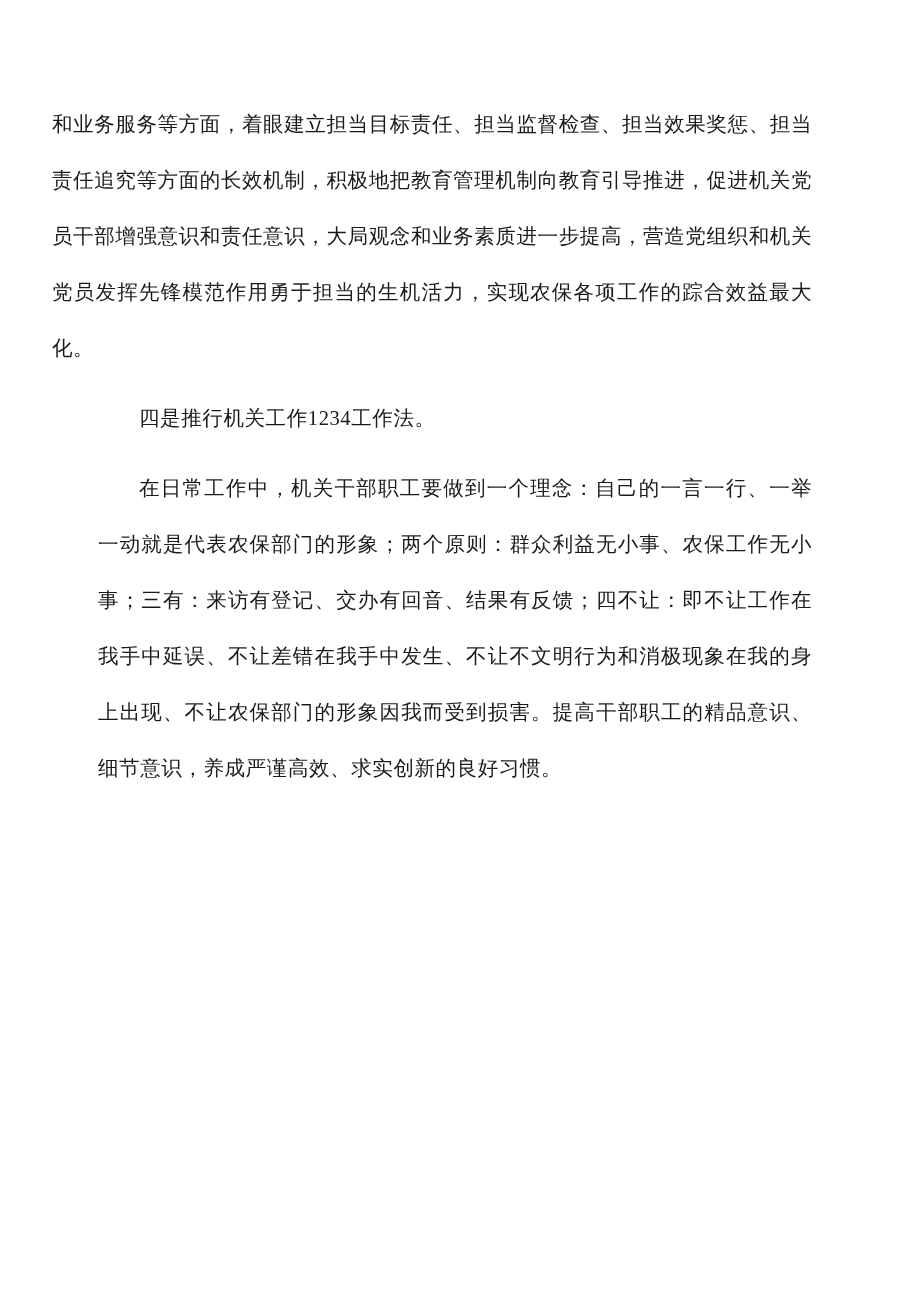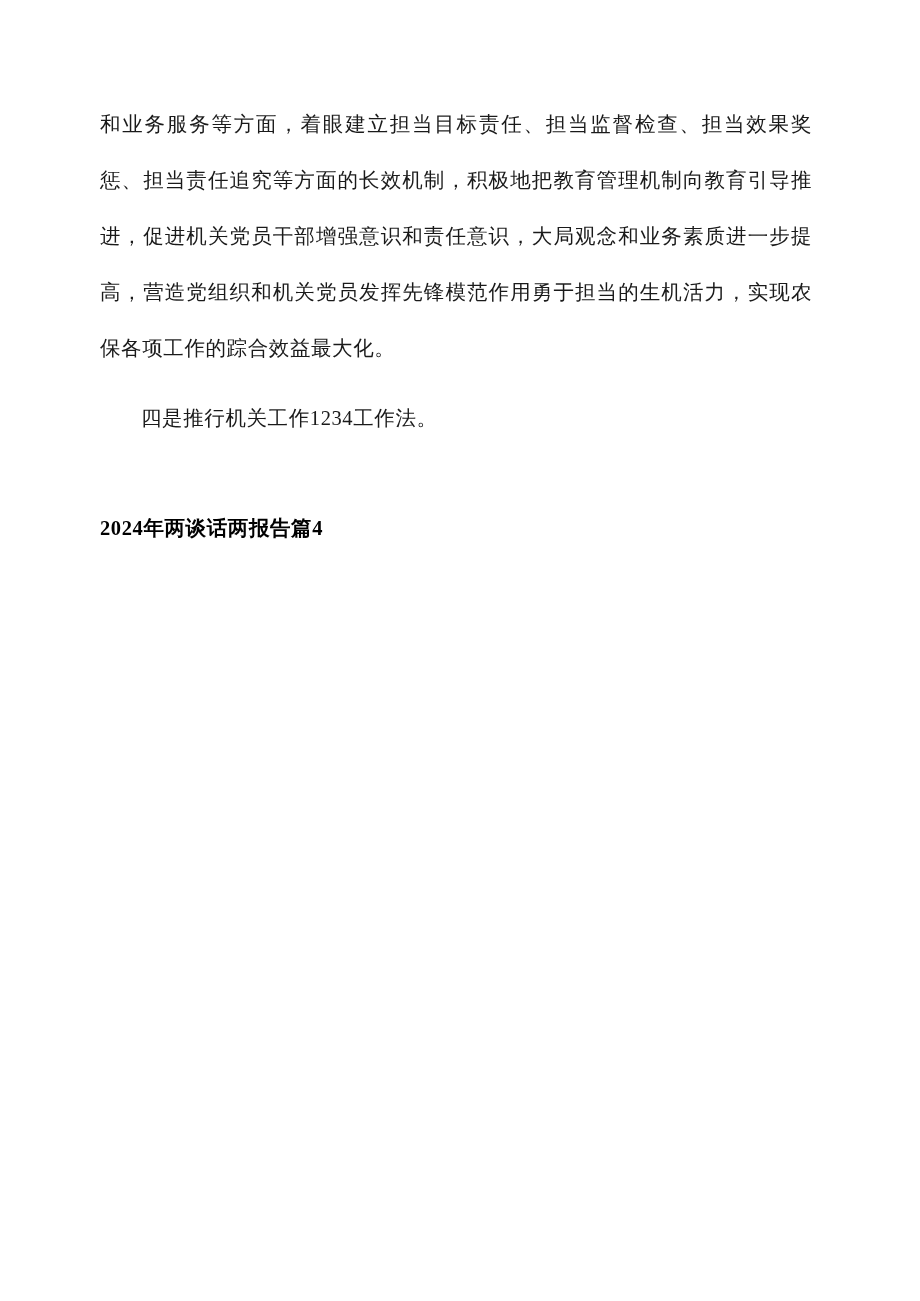--- a/index.html
+++ b/index.html
@@ -13,37 +13,38 @@
     font-family: "Liberation Serif", "DejaVu Serif", serif;
     color: #000000;
     overflow: hidden;
   }
   .page {
     position: relative;
     width: 920px;
     height: 1301px;
     background: #ffffff;
     box-sizing: border-box;
-    padding: 96px 108px 60px 100px;
+    padding: 96px 108px 60px 52px;
   }
   .doc-body {
     width: 100%;
   }
   .para {
     font-size: 20.5px;
     line-height: 56px;
     letter-spacing: 0.6px;
     text-align: justify;
     text-justify: inter-ideograph;
     margin: 0 0 0 0;
     text-indent: 0;
     color: #1a1a1a;
   }
   .para.indent {
     text-indent: 41px;
+    margin-left: 46px;
   }
   .heading {
     font-size: 20.5px;
     line-height: 56px;
     font-weight: bold;
     letter-spacing: 0.6px;
     color: #000000;
     margin: 0;
   }
   .spacer-sm { height: 14px; }
@@ -57,22 +58,22 @@
   <div class="doc-body">
 
     <p class="para">和业务服务等方面，着眼建立担当目标责任、担当监督检查、担当效果奖惩、担当责任追究等方面的长效机制，积极地把教育管理机制向教育引导推进，促进机关党员干部增强意识和责任意识，大局观念和业务素质进一步提高，营造党组织和机关党员发挥先锋模范作用勇于担当的生机活力，实现农保各项工作的踪合效益最大化。</p>
 
     <div class="spacer-sm"></div>
 
     <p class="para indent">四是推行机关工作1234工作法。</p>
 
     <div class="spacer-sm"></div>
 
+    <p class="para indent">在日常工作中，机关干部职工要做到一个理念：自己的一言一行、一举一动就是代表农保部门的形象；两个原则：群众利益无小事、农保工作无小事；三有：来访有登记、交办有回音、结果有反馈；四不让：即不让工作在我手中延误、不让差错在我手中发生、不让不文明行为和消极现象在我的身上出现、不让农保部门的形象因我而受到损害。提高干部职工的精品意识、细节意识，养成严谨高效、求实创新的良好习惯。</p>
 
     <div class="spacer-md"></div>
 
-    <p class="heading">2024年两谈话两报告篇4</p>
 
     <div class="spacer-lg"></div>
 
 
   </div>
 </div>
 
 </body></html>

